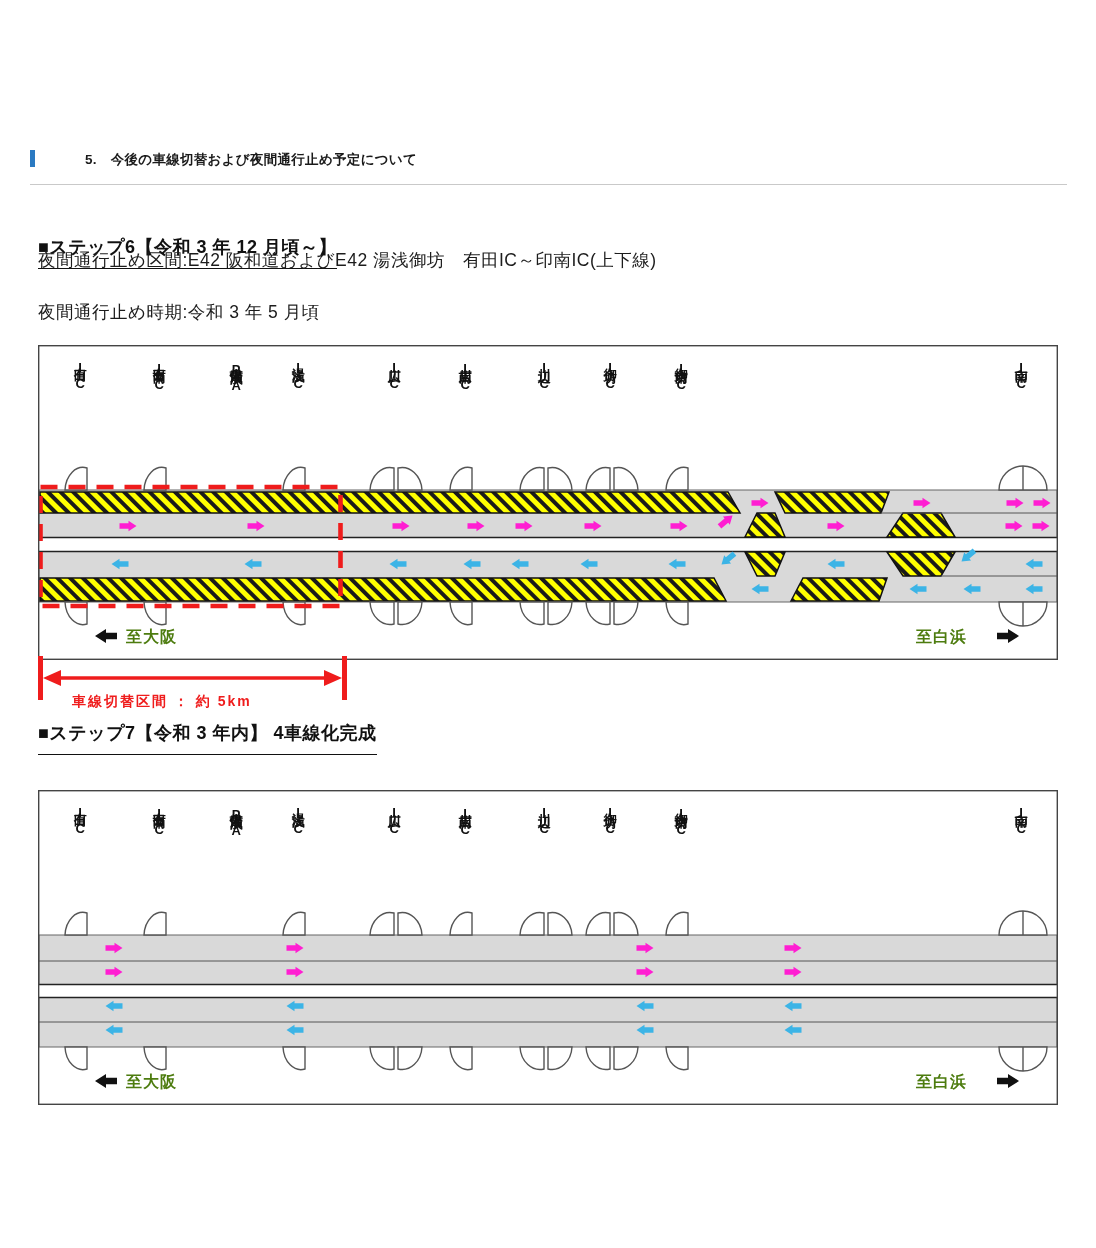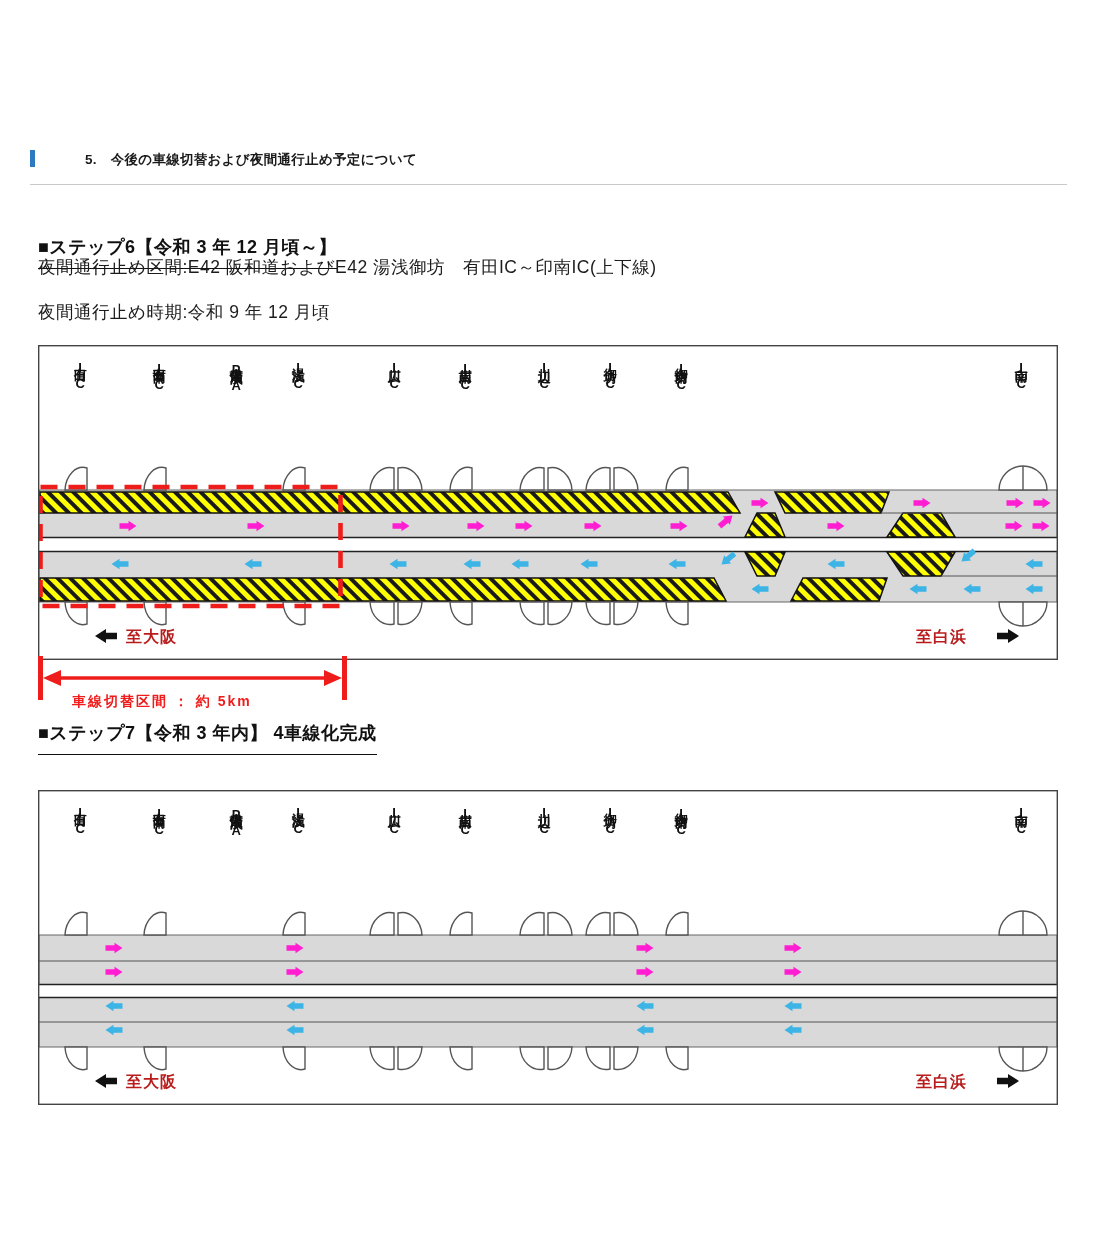--- a/index.html
+++ b/index.html
@@ -14,37 +14,37 @@
   .intro{font-size:12.5px;line-height:19px;color:#333;letter-spacing:.2px;}
   .h2{font-size:18px;font-weight:700;color:#111;letter-spacing:.5px;}
   .h2 span{border-bottom:1.5px solid #111;padding-bottom:11px;}
   .bodyline{font-size:17.5px;font-weight:500;color:#1c1c1c;letter-spacing:.5px;}
   .diagram{width:1020px;height:315px;}
   .diagram svg{position:absolute;left:0;top:0;}
   .iclabel{
     position:absolute;top:13px;writing-mode:vertical-rl;text-orientation:upright;
     font-size:13px;line-height:1.05;font-weight:600;color:#111;letter-spacing:1px;white-space:nowrap;
   }
-  .dirlabel{position:absolute;font-size:16px;font-weight:600;color:#b91c1c;letter-spacing:1px;}
+  .dirlabel{position:absolute;font-size:16px;font-weight:600;color:#4d7c0f;letter-spacing:1px;}
   .rednote{font-size:14px;font-weight:600;color:#ef1c1c;letter-spacing:2px;}
 </style>
 </head>
 <body>
 
 <div class="abs" style="left:30px;top:150px;">
   <span class="accent-bar"></span><span class="sec-title">5.　今後の車線切替および夜間通行止め予定について</span>
 </div>
 <div class="abs divider" style="left:30px;top:184px;width:1037px;"></div>
 
 <div class="abs intro" style="left:38px;top:198px;width:1042px;">
 </div>
 
 <div class="abs h2" style="left:38px;top:235px;"><span>■ステップ6【令和 3 年 12 月頃～】</span></div>
-<div class="abs bodyline" style="left:38px;top:255px;">夜間通行止め区間:E42 阪和道およびE42 湯浅御坊　有田IC～印南IC(上下線)</div>
-<div class="abs bodyline" style="left:38px;top:300px;">夜間通行止め時期:令和 9 年 12 月頃</div>
+<div class="abs bodyline" style="left:38px;top:248px;">夜間通行止め区間:E42 阪和道およびE42 湯浅御坊　有田IC～印南IC(上下線)</div>
+<div class="abs bodyline" style="left:38px;top:300px;">夜間通行止め時期:令和 3 年 5 月頃</div>
 
 <div class="abs diagram" id="d1" style="left:38px;top:345px;">
     <svg viewBox="0 0 1020 315" width="1020" height="315">
       <defs>
         <pattern id="hatch" width="9" height="9" patternUnits="userSpaceOnUse" patternTransform="rotate(-45)">
           <rect x="0" y="0" width="9" height="9" fill="#ffff00"></rect>
           <rect x="0" y="0" width="4" height="9" fill="#1a1a1a"></rect>
         </pattern>
       </defs>
       <g>

